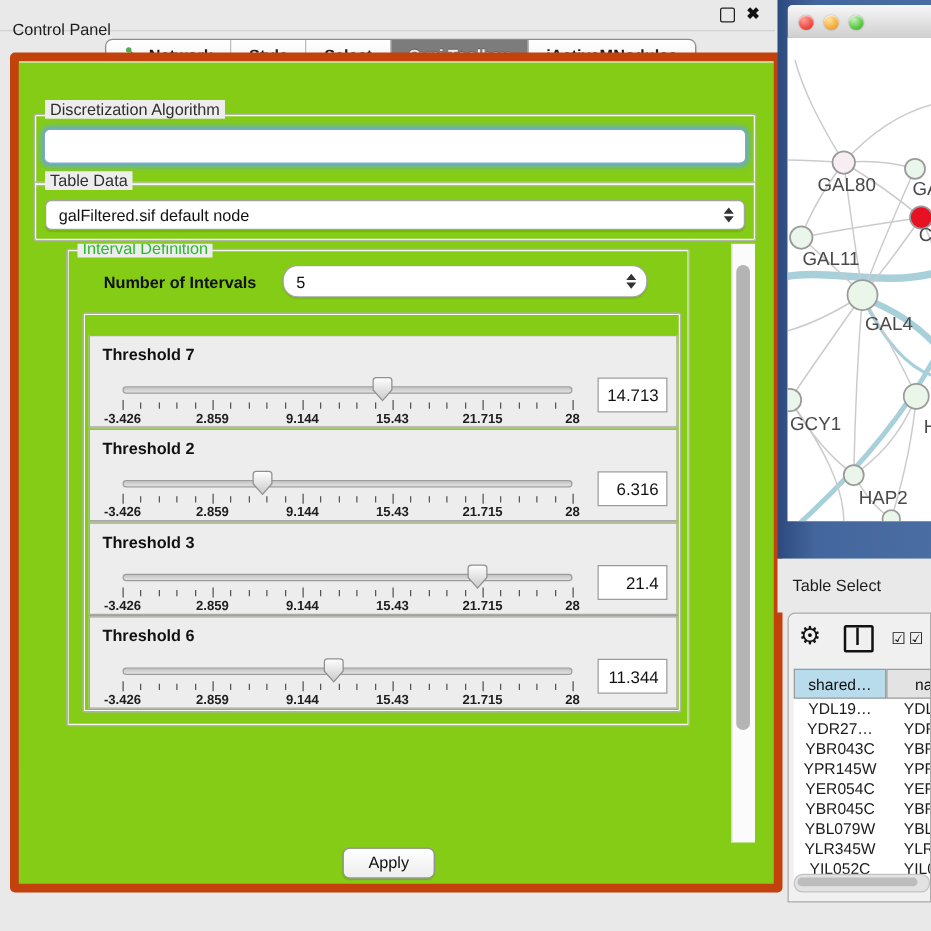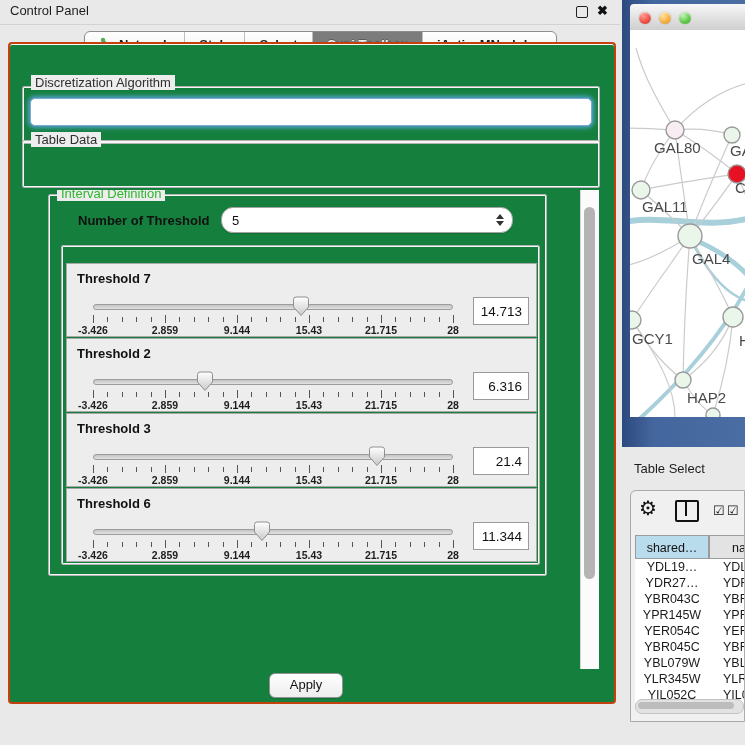--- a/index.html
+++ b/index.html
@@ -7,36 +7,36 @@
     width:745px;height:745px;position:relative;overflow:hidden;
     background:#e9e9e9;
     font-family:"Liberation Sans",sans-serif;
     -webkit-font-smoothing:antialiased;
   }
   .abs{position:absolute}
 
   
   #control-panel{left:0;top:0;width:620px;height:745px;background:#e9e9e9}
   #cp-titlebar{left:0;top:0;width:620px;height:24px;background:#e9e9e9;border-bottom:1px solid #d2d2d2}
-  #cp-title{left:10px;top:3px;font-size:13px;color:#1d1d1d}
+  #cp-title{left:10px;top:16px;font-size:13px;color:#1d1d1d}
   #cp-float{right:32px;top:6px;width:10px;height:10px;border:1.6px solid #222;border-radius:2px}
   #cp-close{right:12px;top:3px;font-size:13px;font-weight:bold;color:#111}
 
   
   .segstrip{display:flex;height:25px;border:1px solid #8d8d8d;border-radius:6px;overflow:hidden;
     background:linear-gradient(#ffffff,#ededed);box-shadow:0 1px 1px rgba(0,0,0,.15)}
   .seg{display:flex;align-items:center;justify-content:center;font-size:13px;font-weight:bold;color:#1c1c1c;
     border-right:1px solid #bdbdbd;padding:0 14px;white-space:nowrap}
   .seg:last-child{border-right:none}
   .seg.sel{background:#7c7c7c;color:#ececec;text-shadow:0 -1px 0 rgba(0,0,0,.25)}
   #top-tabs{left:84px;top:31px}
   #bottom-tabs{left:142px;top:703px}
 
-  #main-panel{left:8px;top:42px;width:604px;height:658px;background:#15803d;
-    border:2px solid #c2410c;border-radius:4px;box-shadow:inset 0 1px 0 #fafafa}
+  #main-panel{left:8px;top:42px;width:604px;height:658px;background:#84cc16;
+    border:7px solid #c2410c;border-radius:4px;box-shadow:inset 0 1px 0 #fafafa}
 
   
   .group{border:1px solid #b3b3b3;border-radius:2px;box-shadow:inset 0 0 0 1px #f6f6f6}
   .legend{position:absolute;top:-9px;left:8px;background:#ededed;padding:0 4px;font-size:13px;color:#2f2f2f}
   .legend.green{color:#2db82d}
   .legend.blue{color:#1a1acc}
 
   
   .combo{background:#ffffff;border:1px solid #a3a3a3;border-radius:5px;box-shadow:0 1px 1px rgba(0,0,0,.12);
     font-size:13px;color:#111;display:flex;align-items:center;padding:0 22px 0 10px;position:relative}
@@ -153,28 +153,35 @@
   <div id="main-panel" class="abs">
 
     <div class="group abs" style="left:12px;top:42px;width:576px;height:56px">
       <span class="legend" style="top:-12px">Discretization Algorithm</span>
     </div>
     <div id="algo-combo" class="abs"></div>
 
 
     <div class="group abs" style="left:12px;top:96px;width:576px;height:46px">
       <span class="legend">Table Data</span>
+      <div class="combo abs" style="left:8px;top:14px;width:560px;height:24px;box-sizing:border-box">
+        <span>galFiltered.sif default node</span>
+        <span class="stepper">
+            <span class="up"></span>
+            <span class="dn"></span>
+          </span>
+      </div>
     </div>
 
     <div id="scroll-viewport" class="abs">
 
       <div class="group abs" style="left:38px;top:4px;width:497px;height:380px">
         <span class="legend green">Interval Definition</span>
 
-        <div class="abs" style="left:29px;top:18px;font-size:13px;font-weight:bold;color:#111">Number of Threshold</div>
+        <div class="abs" style="left:29px;top:18px;font-size:13px;font-weight:bold;color:#111">Number of Intervals</div>
         <div class="combo abs" style="left:172px;top:12px;width:292px;height:26px;border-radius:12px;box-sizing:border-box">
           <span>5</span>
           <span class="stepper">
               <span class="up"></span>
               <span class="dn"></span>
             </span>
         </div>
 
         <div class="group abs" style="left:12px;top:50px;width:477px;height:318px">
 

